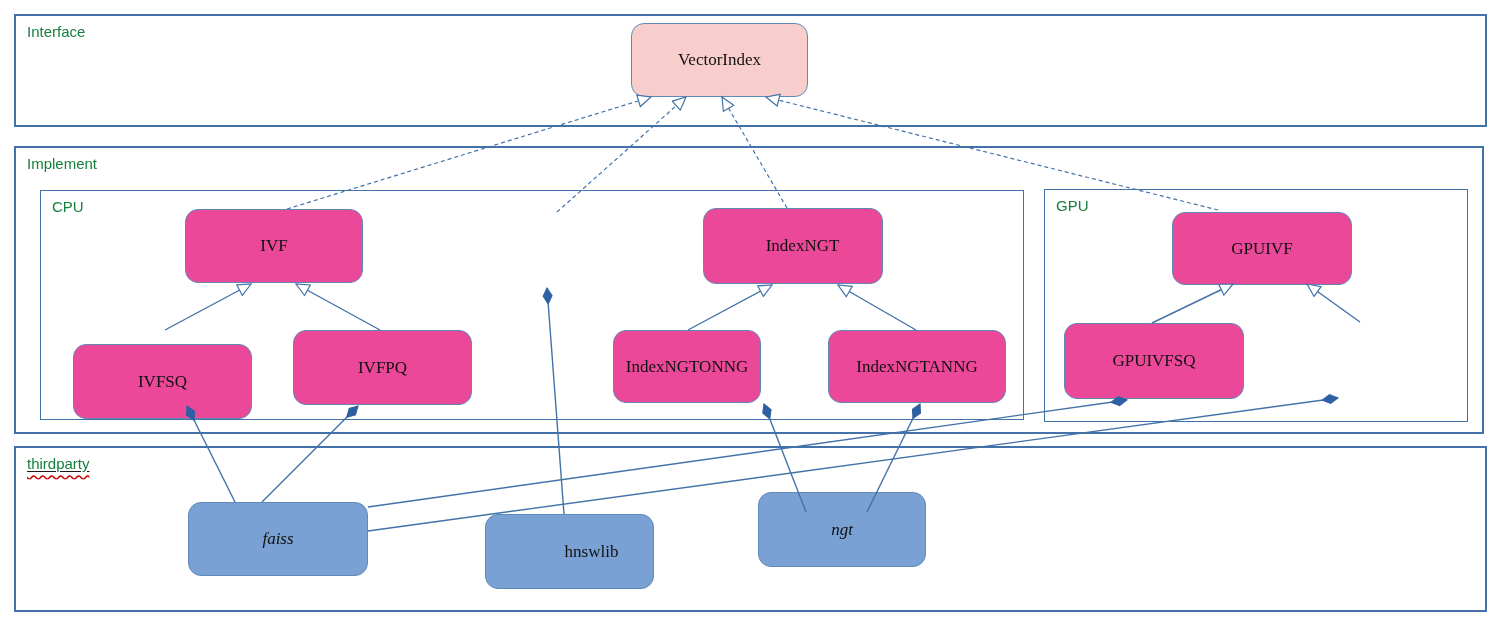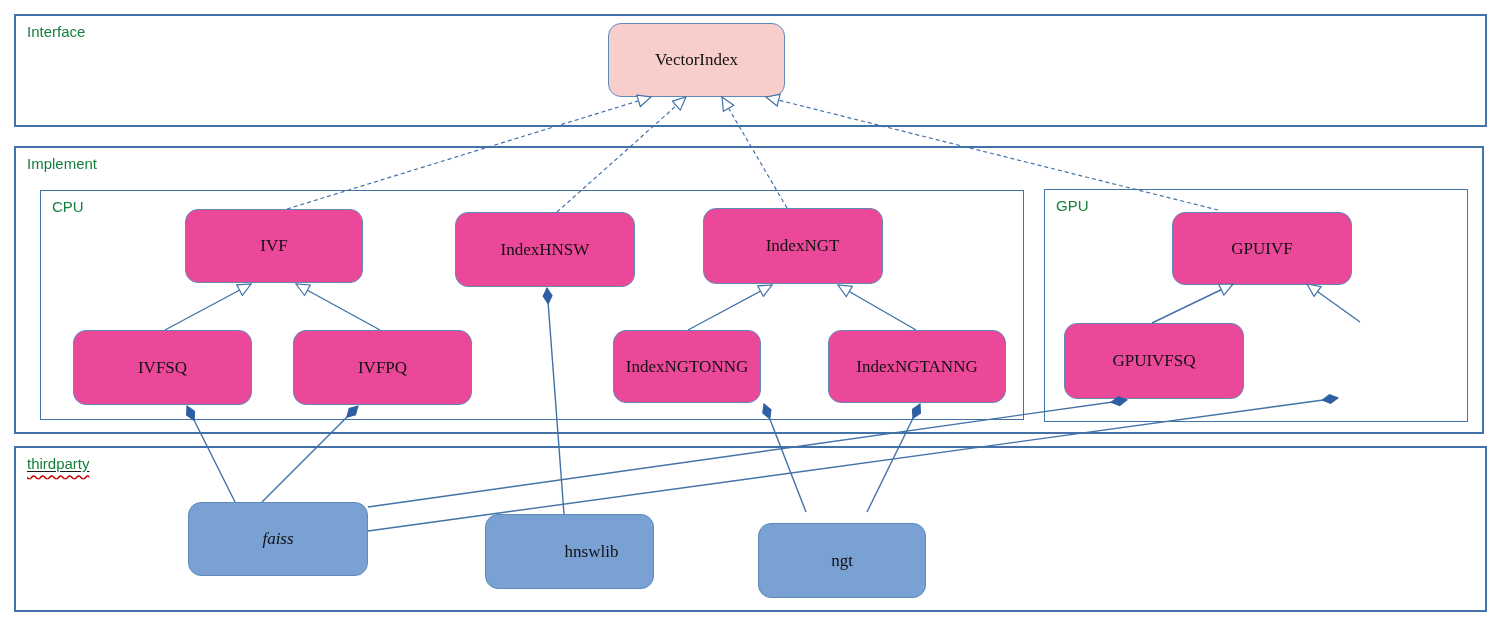--- a/index.html
+++ b/index.html
@@ -53,37 +53,34 @@
   </div>
 
   <div class="container inner" style="left:1044px; top:189px; width:424px; height:233px;">
     <span class="clabel">GPU</span>
   </div>
 
   <div class="container" style="left:14px; top:446px; width:1473px; height:166px;">
     <span class="clabel squiggle"><span class="u">thirdparty</span></span>
   </div>
 
-  <div class="node pink" style="left:608px; top:23px; width:177px; height:74px;">
+  <div class="node pink" style="left:631px; top:23px; width:177px; height:74px;">
       <span>VectorIndex</span>
     </div>
 
   <div class="node green" style="left:185px; top:209px; width:178px; height:74px;">
       <span>IVF</span>
     </div>
 
-  <div class="node green" style="left:455px; top:212px; width:180px; height:75px;">
-      <span>IndexHNSW</span>
-    </div>
 
   <div class="node green" style="left:703px; top:208px; width:180px; height:76px;padding-left:19px;">
       <span>IndexNGT</span>
     </div>
 
-  <div class="node green" style="left:73px; top:330px; width:179px; height:75px;">
+  <div class="node green" style="left:73px; top:344px; width:179px; height:75px;">
       <span>IVFSQ</span>
     </div>
 
   <div class="node green" style="left:293px; top:330px; width:179px; height:75px;">
       <span>IVFPQ</span>
     </div>
 
   <div class="node green" style="left:613px; top:330px; width:148px; height:73px;">
       <span>IndexNGTONNG</span>
     </div>
@@ -102,21 +99,21 @@
 
 
   <div class="node blue" style="left:188px; top:502px; width:180px; height:74px;font-style:italic;">
       <span>faiss</span>
     </div>
 
   <div class="node blue" style="left:485px; top:514px; width:169px; height:75px;padding-left:44px;">
       <span>hnswlib</span>
     </div>
 
-  <div class="node blue" style="left:758px; top:523px; width:168px; height:75px;">
+  <div class="node blue" style="left:758px; top:492px; width:168px; height:75px;font-style:italic;">
       <span>ngt</span>
     </div>
 
   <svg id="edge-layer" width="1503" height="628" viewBox="0 0 1503 628" xmlns="http://www.w3.org/2000/svg">
     <defs>
       <marker id="triangle-marker" markerUnits="userSpaceOnUse" markerWidth="16" markerHeight="14" refX="14" refY="7" orient="auto">
         <path d="M1,1 L14,7 L1,13 Z" fill="#ffffff" stroke="#4272a8" stroke-width="1.2"></path>
       </marker>
       <marker id="diamond-marker" markerUnits="userSpaceOnUse" markerWidth="20" markerHeight="12" refX="18" refY="6" orient="auto">
         <path d="M2,6 L10,1.5 L18,6 L10,10.5 Z" fill="#2e5fa3" stroke="#2e5fa3" stroke-width="1"></path>

